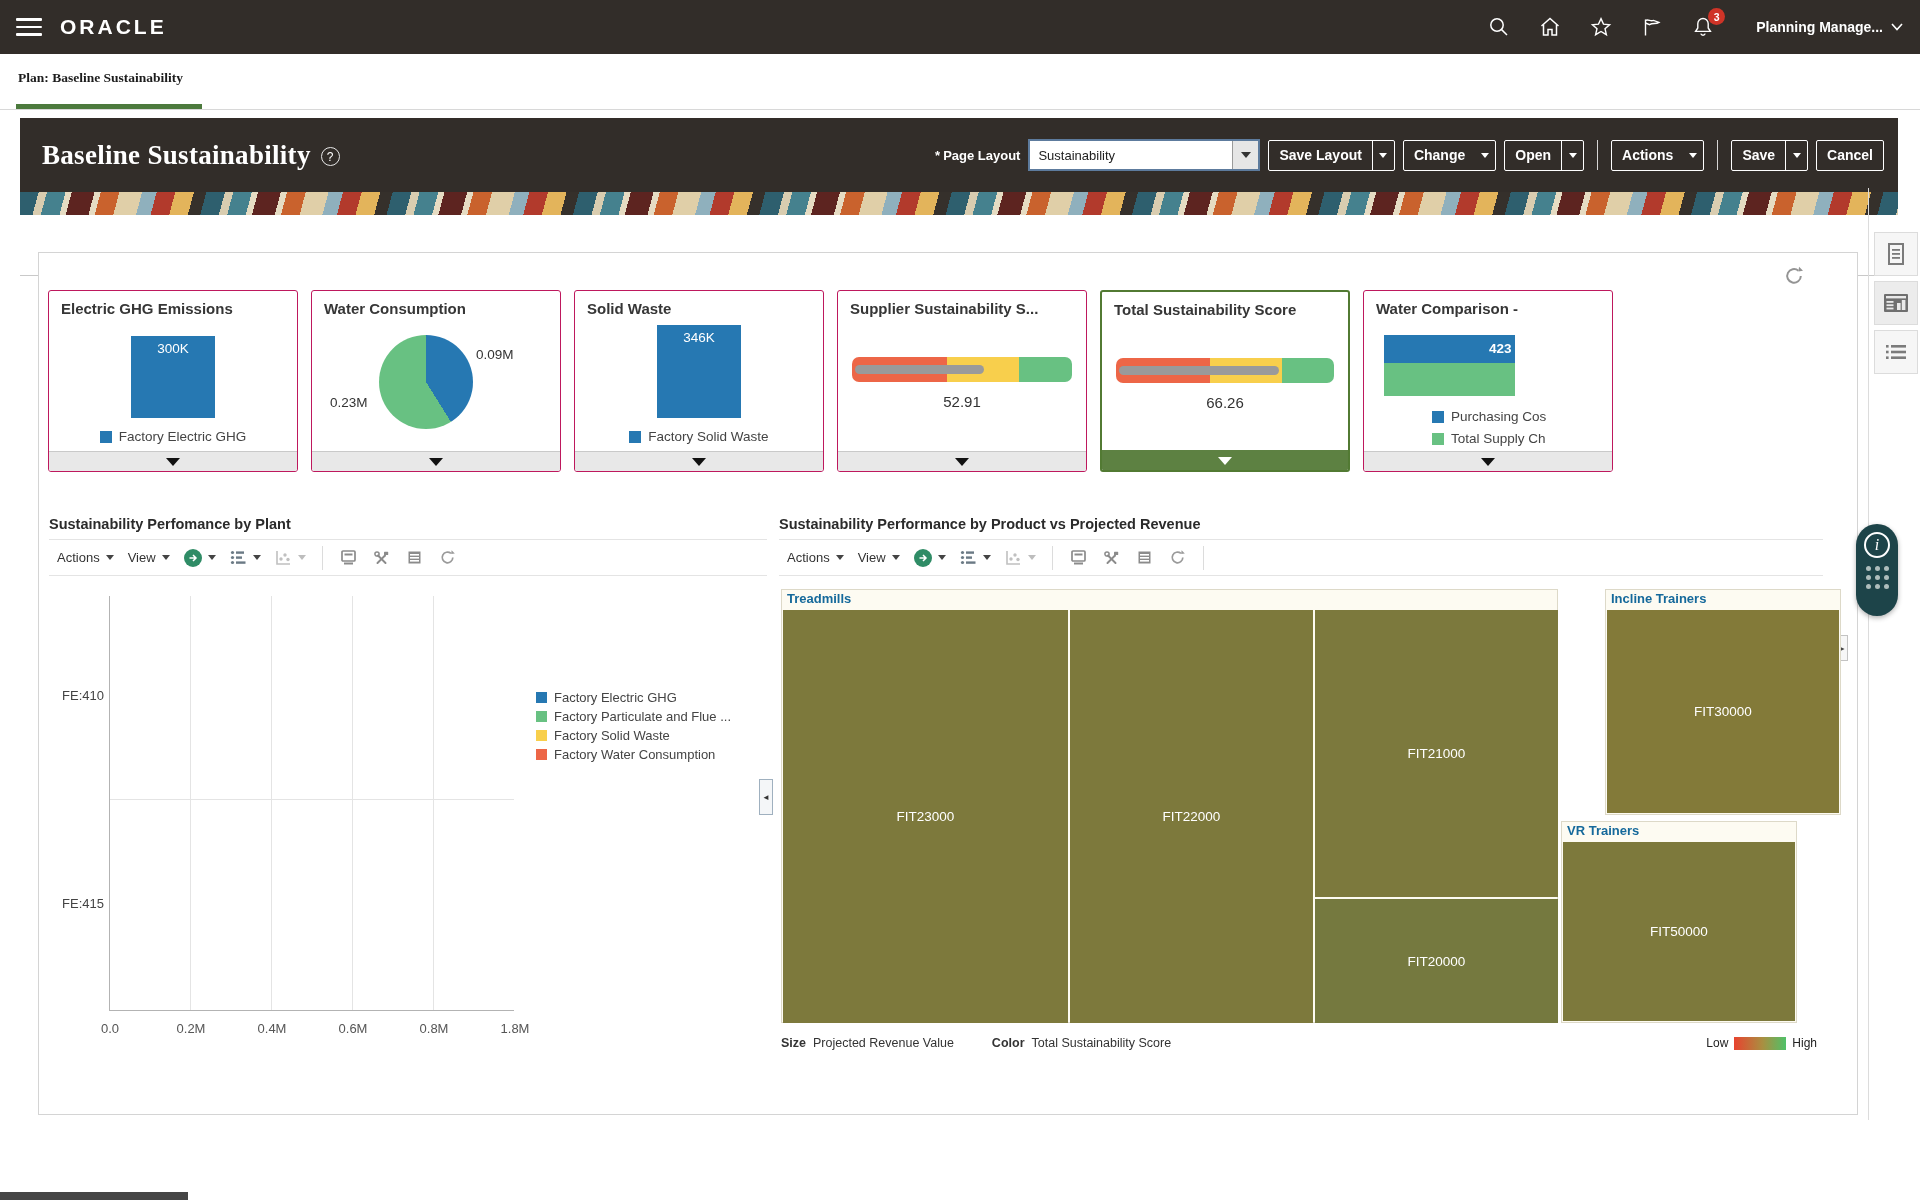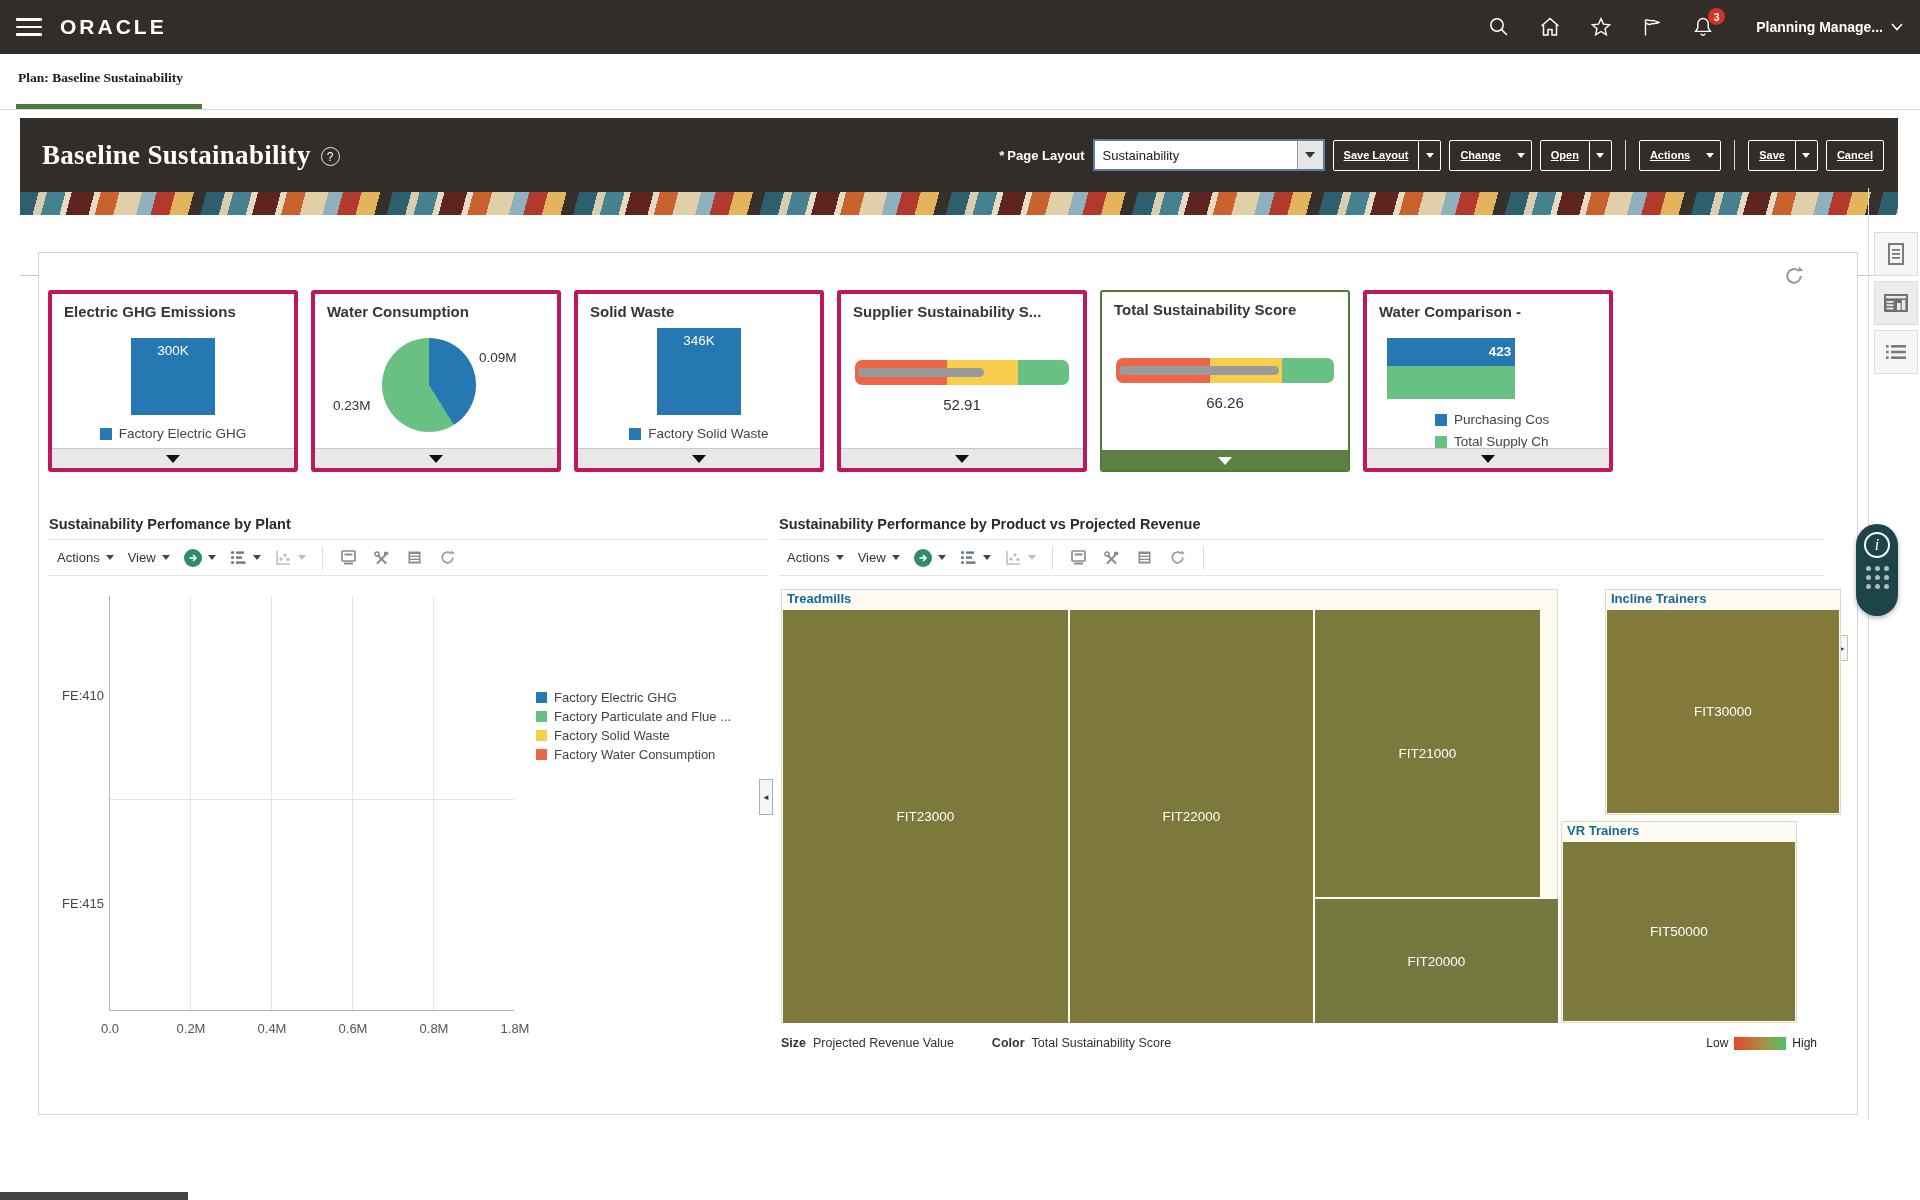--- a/index.html
+++ b/index.html
@@ -31,21 +31,21 @@
     align-items:center;justify-content:center;font-size:12px;font-family:"Liberation Sans",sans-serif;
     font-weight:normal;margin-left:10px;vertical-align:3px;cursor:pointer;}
   .ph-controls{margin-left:auto;margin-right:14px;display:flex;align-items:center;gap:8px;}
   .ph-label{font-size:13px;font-weight:bold;white-space:nowrap;}
   .req{color:#fff;margin-right:3px;}
   .combo{display:flex;height:32px;border:2px solid #5d7b9d;background:#fff;align-items:stretch;width:232px;}
   .combo input{border:0;outline:0;flex:1;font-size:13px;padding:0 8px;color:#222;font-family:"Liberation Sans",sans-serif;background:#fff;min-width:0;}
   .combo-btn{width:26px;background:#e6e6e6;border-left:1px solid #9a9a9a;display:flex;align-items:center;justify-content:center;cursor:pointer;}
   .dtri{width:0;height:0;border-left:5px solid transparent;border-right:5px solid transparent;border-top:6px solid #333;}
   .hbtn{display:flex;align-items:center;height:31px;border:1.5px solid #fff;border-radius:2px;color:#fff;
-    font-size:11px;font-weight:bold;background:transparent;cursor:pointer;white-space:nowrap;text-decoration:underline;}
+    font-size:14px;font-weight:bold;background:transparent;cursor:pointer;white-space:nowrap;}
   .hbtn .lbl{padding:0 10px;}
   .hbtn .split{width:22px;align-self:stretch;display:flex;align-items:center;justify-content:center;border-left:1px solid #fff;}
   .hbtn .nosplit{width:20px;display:flex;align-items:center;justify-content:center;}
   .wtri{width:0;height:0;border-left:4.5px solid transparent;border-right:4.5px solid transparent;border-top:5.5px solid #fff;}
   .vsep{width:1px;height:30px;background:rgba(255,255,255,.8);margin:0 5px;}
 
   
   .banner{position:absolute;top:192px;left:20px;width:1878px;height:23px;
     background:repeating-linear-gradient(105deg,
       #2e5f6e 0 18px,#d9cdb0 18px 26px,#45818e 26px 44px,#e6dcc3 44px 50px,
@@ -57,21 +57,21 @@
   .subtab{position:absolute;left:26px;top:5px;font-size:13.5px;font-weight:bold;color:#222;cursor:pointer;}
   .subtab-close{color:#666;font-weight:normal;font-size:15px;margin-left:9px;cursor:pointer;}
   .subtab-underline{position:absolute;left:18px;bottom:0;width:120px;height:4px;background:#4c7a3d;}
 
   
   .panel{position:absolute;top:252px;left:38px;width:1820px;height:863px;border:1px solid #d4d4d4;background:#fff;}
   .panel-reset{position:absolute;right:52px;top:12px;width:22px;height:22px;cursor:pointer;}
 
   
   .cards-row{position:absolute;left:9px;top:37px;right:1px;height:190px;display:flex;gap:13px;overflow:hidden;}
-  .kpi-card{flex:0 0 250px;height:182px;border:4px solid #be185d;border-radius:3px;background:#fff;position:relative;overflow:hidden;}
+  .kpi-card{flex:0 0 250px;height:182px;border:1px solid #be185d;border-radius:3px;background:#fff;position:relative;overflow:hidden;}
   .kpi-card.selected{border:2px solid #527a33;}
   .kpi-title{padding:9px 12px 0;font-size:15px;font-weight:bold;color:#363636;white-space:nowrap;}
   .kpi-footer{position:absolute;bottom:0;left:0;right:0;height:20px;background:#e8e8e8;border-top:1px solid #c9c9c9;
     display:flex;align-items:center;justify-content:center;cursor:pointer;}
   .ftri{width:0;height:0;border-left:7px solid transparent;border-right:7px solid transparent;border-top:8px solid #111;}
   .kpi-card.selected .kpi-footer{background:#5d8142;border-top-color:#5d8142;}
   .kpi-card.selected .ftri{border-top-color:#fff;}
   .kpi-bar-area{position:absolute;left:0;right:0;top:34px;bottom:53px;display:flex;align-items:flex-end;justify-content:center;}
   .kpi-bar-area.no-legend{bottom:25px;}
   .kpi-bar{width:84px;position:relative;}
@@ -555,21 +555,21 @@
 
       <div class="tm-group" style="left:0;top:0;width:777px;height:434px;">
         <div class="tm-head">Treadmills</div>
         <div class="tm-tiles">
           <div class="tm-tile" style="left: 0px; top: 0px; width: 285px; height: 413px; background: rgb(125, 121, 60);">
               <span>FIT23000</span>
             </div>
           <div class="tm-tile" style="left: 287px; top: 0px; width: 243px; height: 413px; background: rgb(125, 121, 60);">
               <span>FIT22000</span>
             </div>
-          <div class="tm-tile" style="left: 532px; top: 0px; width: 225px; height: 287px; background: rgb(124, 121, 61);">
+          <div class="tm-tile" style="left: 532px; top: 0px; width: 243px; height: 287px; background: rgb(124, 121, 61);">
               <span>FIT21000</span>
             </div>
           <div class="tm-tile" style="left: 532px; top: 289px; width: 243px; height: 124px; background: rgb(117, 121, 63);">
               <span>FIT20000</span>
             </div>
         </div>
       </div>
 
       <div class="tm-group" style="left:780px;top:0;width:236px;height:226px;margin-left:44px;">
         <div class="tm-head">Incline Trainers</div>

